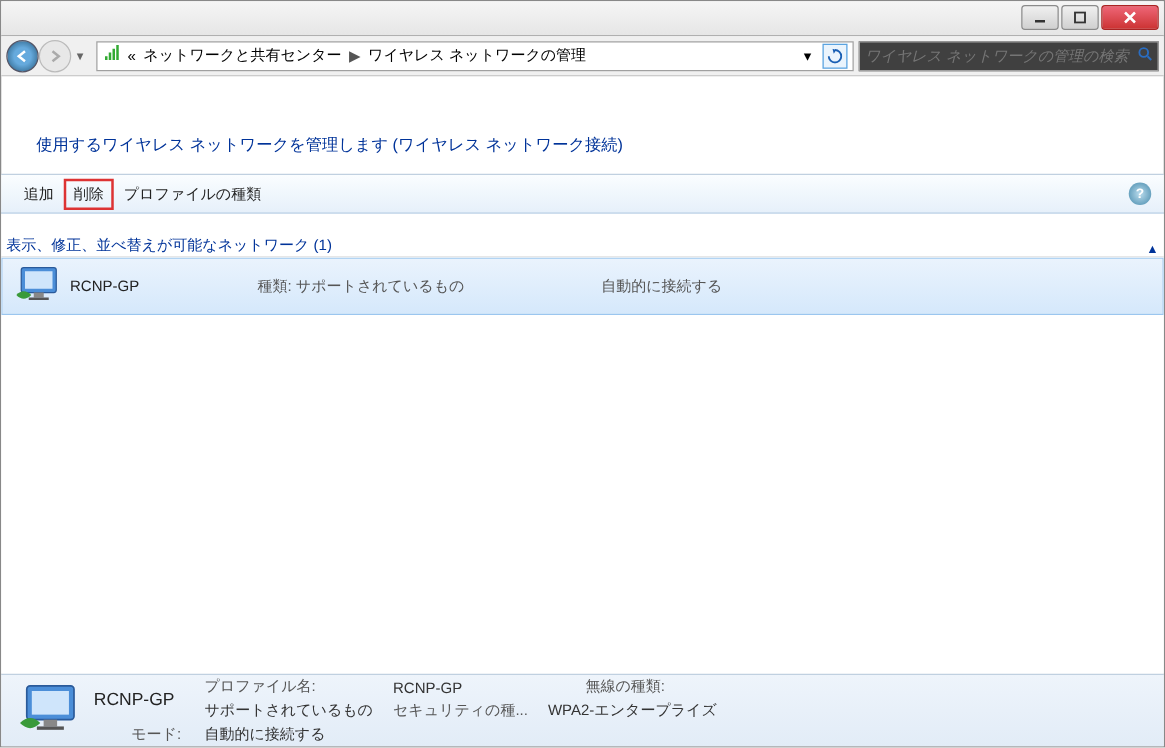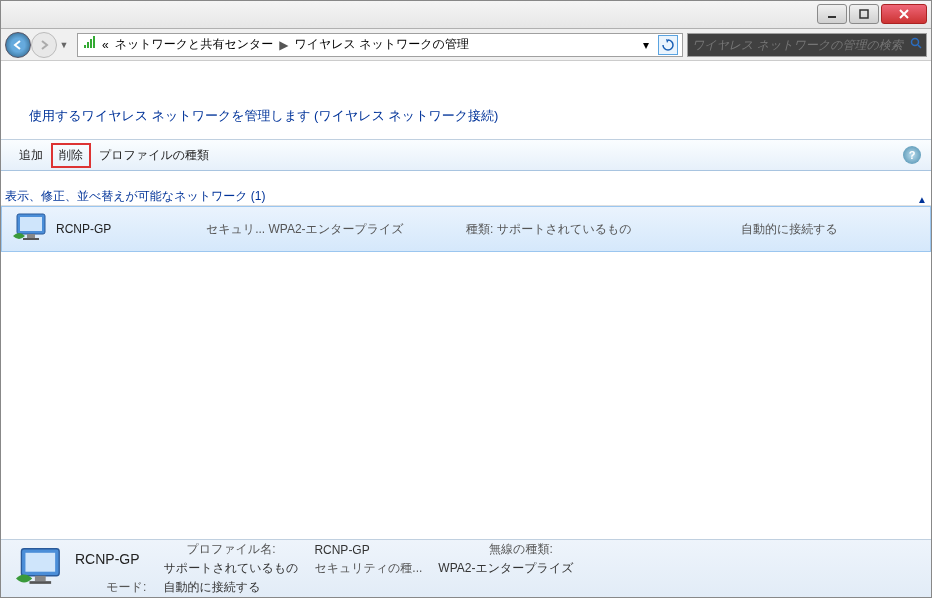--- a/index.html
+++ b/index.html
@@ -53,21 +53,21 @@
 .row .name { width:150px; color:#222; }
 .row .sec { width:260px; color:#555; }
 .row .type { width:275px; color:#555; }
 .row .conn { color:#555; }
 
 
 .details { height:58px; background: linear-gradient(#eef4fb,#e2ecf7); border-top:1px solid #c0d0e0; display:flex; align-items:center; padding:4px 10px; }
 .details .neticon { width:64px; display:flex; align-items:center; justify-content:center; }
 .details .dgrid { display:grid; grid-template-columns: auto auto auto auto; column-gap: 16px; row-gap: 2px; align-items:center; }
 .details .dname { font-size:14px; color:#222; padding-right:8px; }
-.details .dlbl { color:#555; text-align:center; }
+.details .dlbl { color:#555; text-align:left; }
 .details .dval { color:#333; }
 
 
 .monitor-svg { width:40px; height:34px; }
 </style>
 </head>
 <body>
 
 <div class="window">
 
@@ -162,23 +162,20 @@
       <div class="neticon">
         <svg class="monitor-svg" viewBox="0 0 40 34">
           <rect x="4" y="2" width="28" height="20" rx="2" fill="#4b8ed8" stroke="#2a5a9a"></rect>
           <rect x="7" y="5" width="22" height="14" fill="#cfe5fb"></rect>
           <rect x="14" y="22" width="8" height="4" fill="#888"></rect>
           <rect x="10" y="26" width="16" height="2" fill="#555"></rect>
           <path d="M0 24 Q6 18 12 24 Q6 30 0 24 Z" fill="#3a9a3a"></path>
         </svg>
       </div>
       <div class="name">RCNP-GP</div>
-      <div class="sec">
-        <span>セキュリ...</span> <span>WPA2-エンタープライズ</span>
-      </div>
       <div class="type">
         <span>種類:</span> <span>サポートされているもの</span>
       </div>
       <div class="conn">自動的に接続する</div>
     </div>
   </div>
 
   <div class="details">
     <div class="neticon">
       <svg width="54" height="46" viewBox="0 0 40 34">

